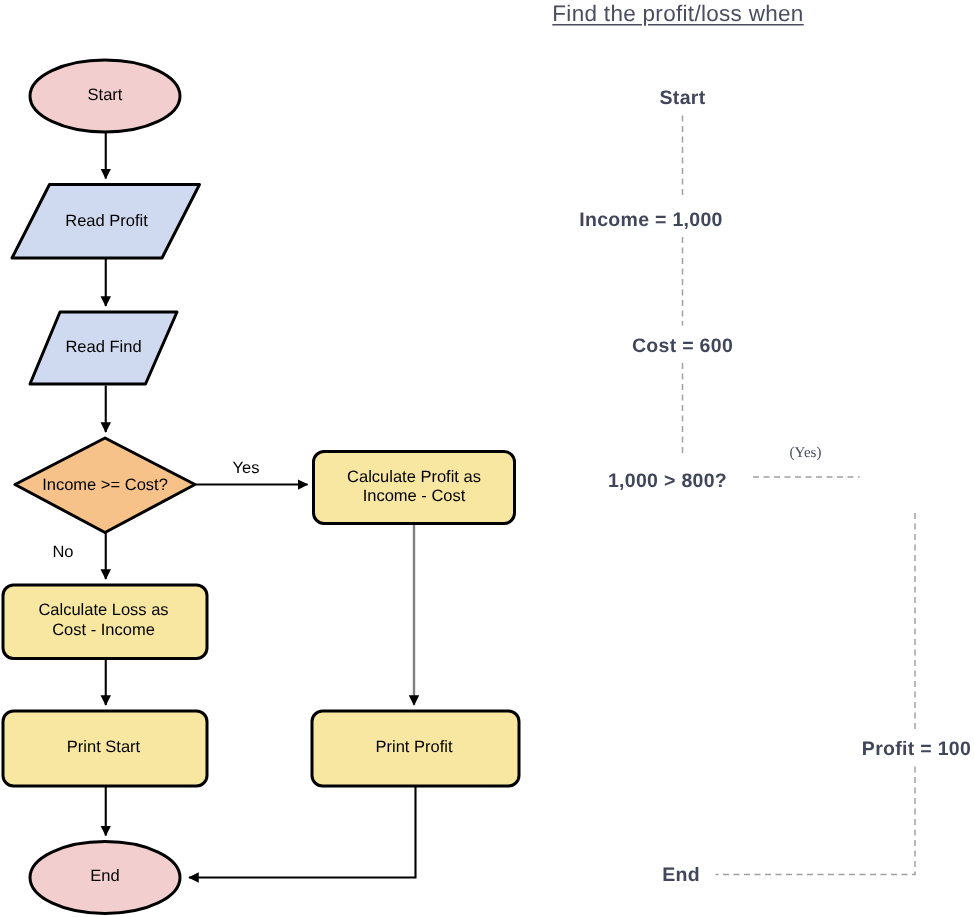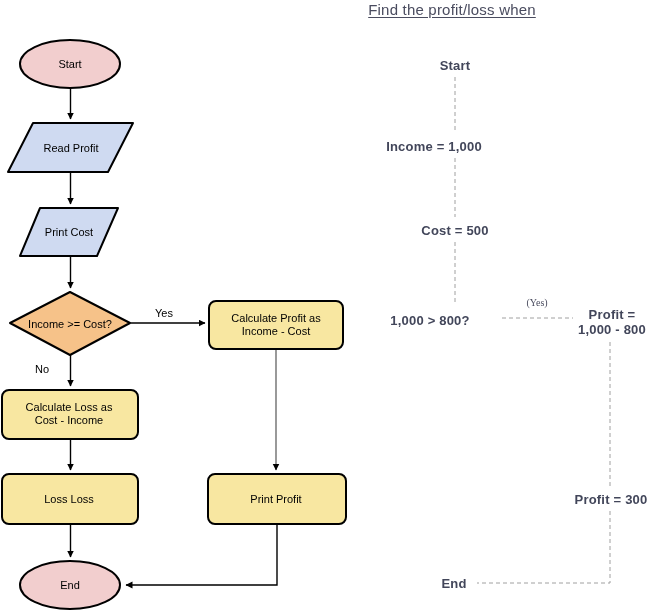--- a/index.html
+++ b/index.html
@@ -64,46 +64,42 @@
     <path d="M70 292 L130 323 L70 355 L10 323 Z" stroke="#000" stroke-width="2" stroke-linejoin="round" fill="#f6c289"></path>
     <rect x="209" y="301" width="134" height="48" rx="7" stroke="#000" stroke-width="2" fill="#f8e7a1"></rect>
     <rect x="2" y="390" width="136" height="49" rx="7" stroke="#000" stroke-width="2" fill="#f8e7a1"></rect>
     <rect x="2" y="474" width="136" height="50" rx="7" stroke="#000" stroke-width="2" fill="#f8e7a1"></rect>
     <rect x="208" y="474" width="138" height="50" rx="7" stroke="#000" stroke-width="2" fill="#f8e7a1"></rect>
     <ellipse cx="70" cy="585" rx="50" ry="24" stroke="#000" stroke-width="2" fill="#f2cece"></ellipse>
   </svg>
 
   <div class="lbl" style="left:70px;top:64px">Start</div>
   <div class="lbl" style="left:71px;top:148px">Read Profit</div>
-  <div class="lbl" style="left:69px;top:232px">Print Cost</div>
+  <div class="lbl" style="left:69px;top:232px">Read Find</div>
   <div class="lbl" style="left:70px;top:324px">Income &gt;= Cost?</div>
   <div class="lbl" style="left:69px;top:414px">
     <div>Calculate Loss as</div>
     <div>Cost - Income</div>
   </div>
   <div class="lbl" style="left:276px;top:325px">
     <div>Calculate Profit as</div>
     <div>Income - Cost</div>
   </div>
-  <div class="lbl" style="left:69px;top:499px">Loss Loss</div>
+  <div class="lbl" style="left:69px;top:499px">Print Start</div>
   <div class="lbl" style="left:276px;top:499px">Print Profit</div>
   <div class="lbl" style="left:70px;top:585px">End</div>
 
   <div class="lbl" style="left:164px;top:313px">Yes</div>
   <div class="lbl" style="left:42px;top:369px">No</div>
 
   <div class="title" style="left:452px;top:1px">
     <div class="u">Find the profit/loss when</div>
   </div>
 
   <div class="tlbl" style="left:455px;top:65px">Start</div>
   <div class="tlbl" style="left:434px;top:146px">Income = 1,000</div>
-  <div class="tlbl" style="left:455px;top:230px">Cost = 500</div>
-  <div class="tlbl" style="left:430px;top:320px">1,000 &gt; 800?</div>
+  <div class="tlbl" style="left:455px;top:230px">Cost = 600</div>
+  <div class="tlbl" style="left:445px;top:320px">1,000 &gt; 800?</div>
   <div class="note" style="left:537px;top:302px">(Yes)</div>
-  <div class="tlbl" style="left:612px;top:322px">
-    <div>Profit =</div>
-    <div>1,000 - 800</div>
-  </div>
-  <div class="tlbl" style="left:611px;top:499px">Profit = 300</div>
+  <div class="tlbl" style="left:611px;top:499px">Profit = 100</div>
   <div class="tlbl" style="left:454px;top:583px">End</div>
 
 </div>
 
 </body></html>

